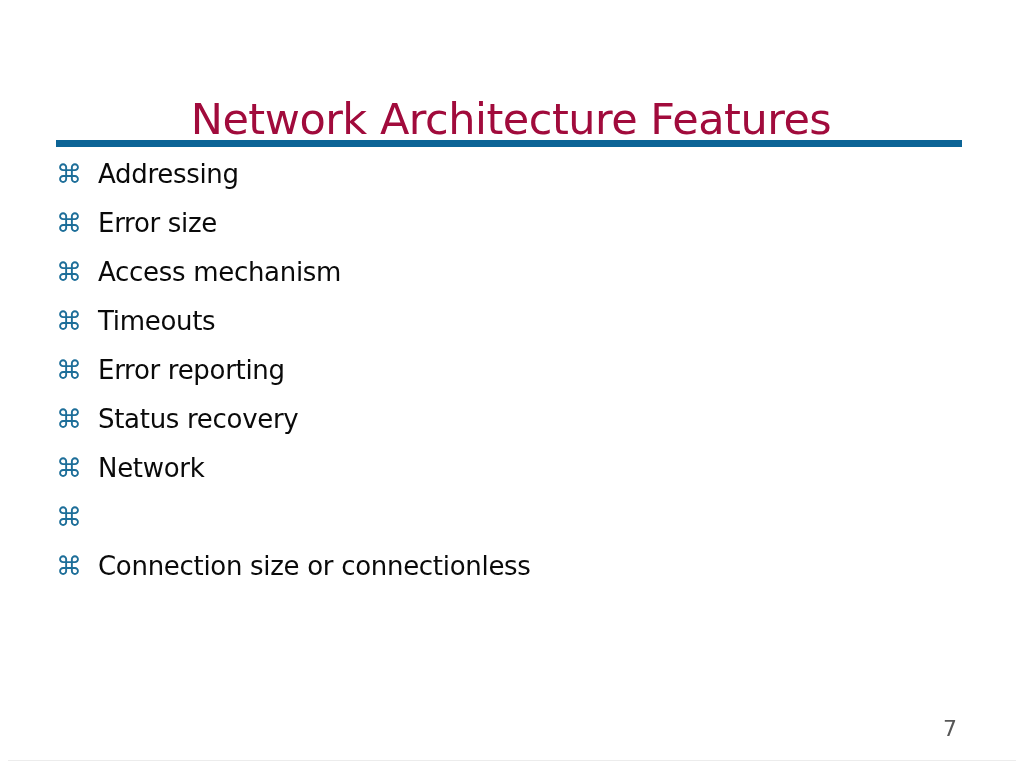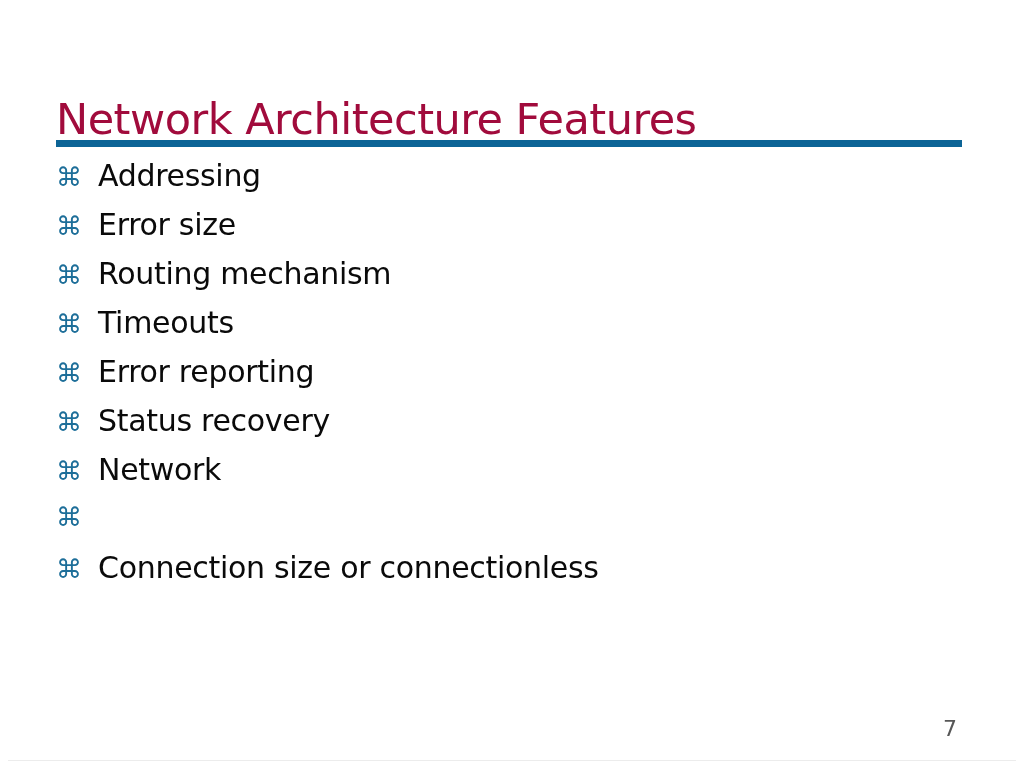--- a/index.html
+++ b/index.html
@@ -25,20 +25,21 @@
     left: 56px;
     top: 69px;
     width: 910px;
     font-family: "DejaVu Sans", sans-serif;
     font-size: 43px;
     font-weight: 400;
     letter-spacing: -0.5px;
     line-height: 1.0;
     color: #A10B3C;
     white-space: nowrap;
+    text-align: center;
   }
   #title-divider {
     position: absolute;
     left: 56px;
     top: 140px;
     width: 906px;
     height: 7px;
     background: #0C6496;
   }
   #bullet-list {
@@ -61,21 +62,21 @@
     flex: 0 0 auto;
     width: 42px;
     font-family: "DejaVu Sans", sans-serif;
     font-size: 26px;
     line-height: 1;
     color: #1D6E99;
   }
   .bullet-text {
     flex: 1 1 auto;
     font-family: "DejaVu Sans", sans-serif;
-    font-size: 30px;
+    font-size: 26px;
     line-height: 1;
     color: #0a0a0a;
     letter-spacing: -0.3px;
     white-space: nowrap;
   }
   #page-number {
     position: absolute;
     left: 930px;
     top: 716px;
     width: 40px;
@@ -106,21 +107,21 @@
       <li>
         <span class="bullet-marker">⌘</span>
         <span class="bullet-text">Addressing</span>
       </li>
       <li>
         <span class="bullet-marker">⌘</span>
         <span class="bullet-text">Error size</span>
       </li>
       <li>
         <span class="bullet-marker">⌘</span>
-        <span class="bullet-text">Routing mechanism</span>
+        <span class="bullet-text">Access mechanism</span>
       </li>
       <li>
         <span class="bullet-marker">⌘</span>
         <span class="bullet-text">Timeouts</span>
       </li>
       <li>
         <span class="bullet-marker">⌘</span>
         <span class="bullet-text">Error reporting</span>
       </li>
       <li>

